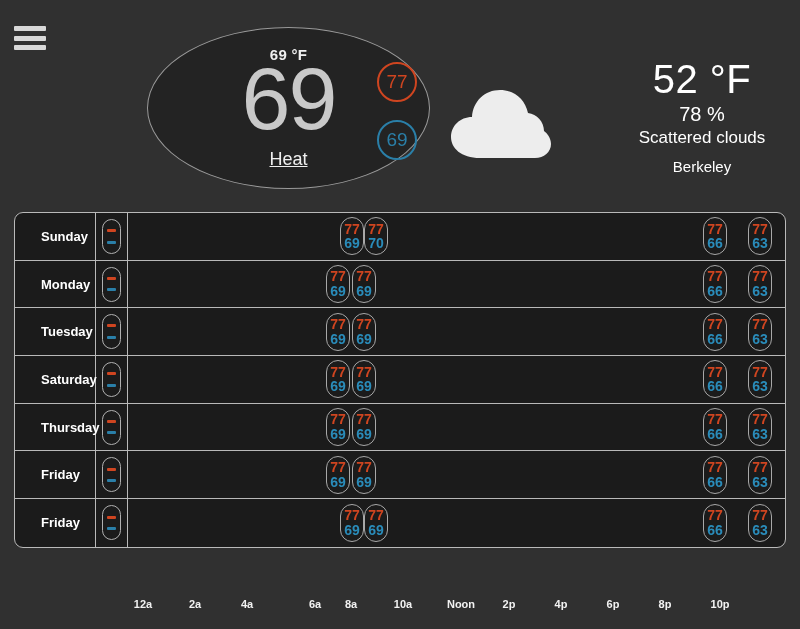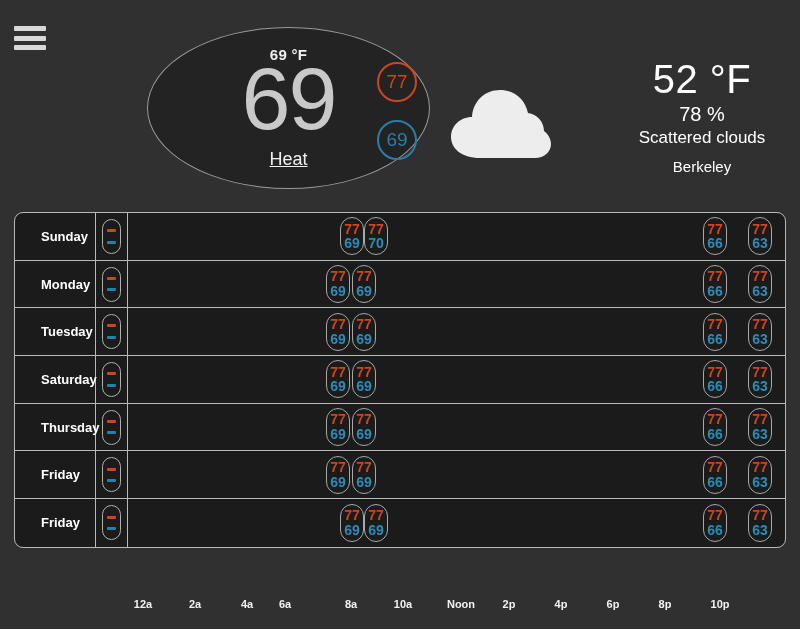--- a/index.html
+++ b/index.html
@@ -500,21 +500,21 @@
           <span class="lo">63</span>
         </div>
       </div>
     </div>
   </div>
 
 <div class="axis" id="axis">
     <div class="tick" style="left: 29px;">12a</div>
     <div class="tick" style="left: 81px;">2a</div>
     <div class="tick" style="left: 133px;">4a</div>
-    <div class="tick" style="left: 171px;">6a</div>
+    <div class="tick" style="left: 201px;">6a</div>
     <div class="tick" style="left: 237px;">8a</div>
     <div class="tick" style="left: 289px;">10a</div>
     <div class="tick" style="left: 347px;">Noon</div>
     <div class="tick" style="left: 395px;">2p</div>
     <div class="tick" style="left: 447px;">4p</div>
     <div class="tick" style="left: 499px;">6p</div>
     <div class="tick" style="left: 551px;">8p</div>
     <div class="tick" style="left: 606px;">10p</div>
   </div>
 

